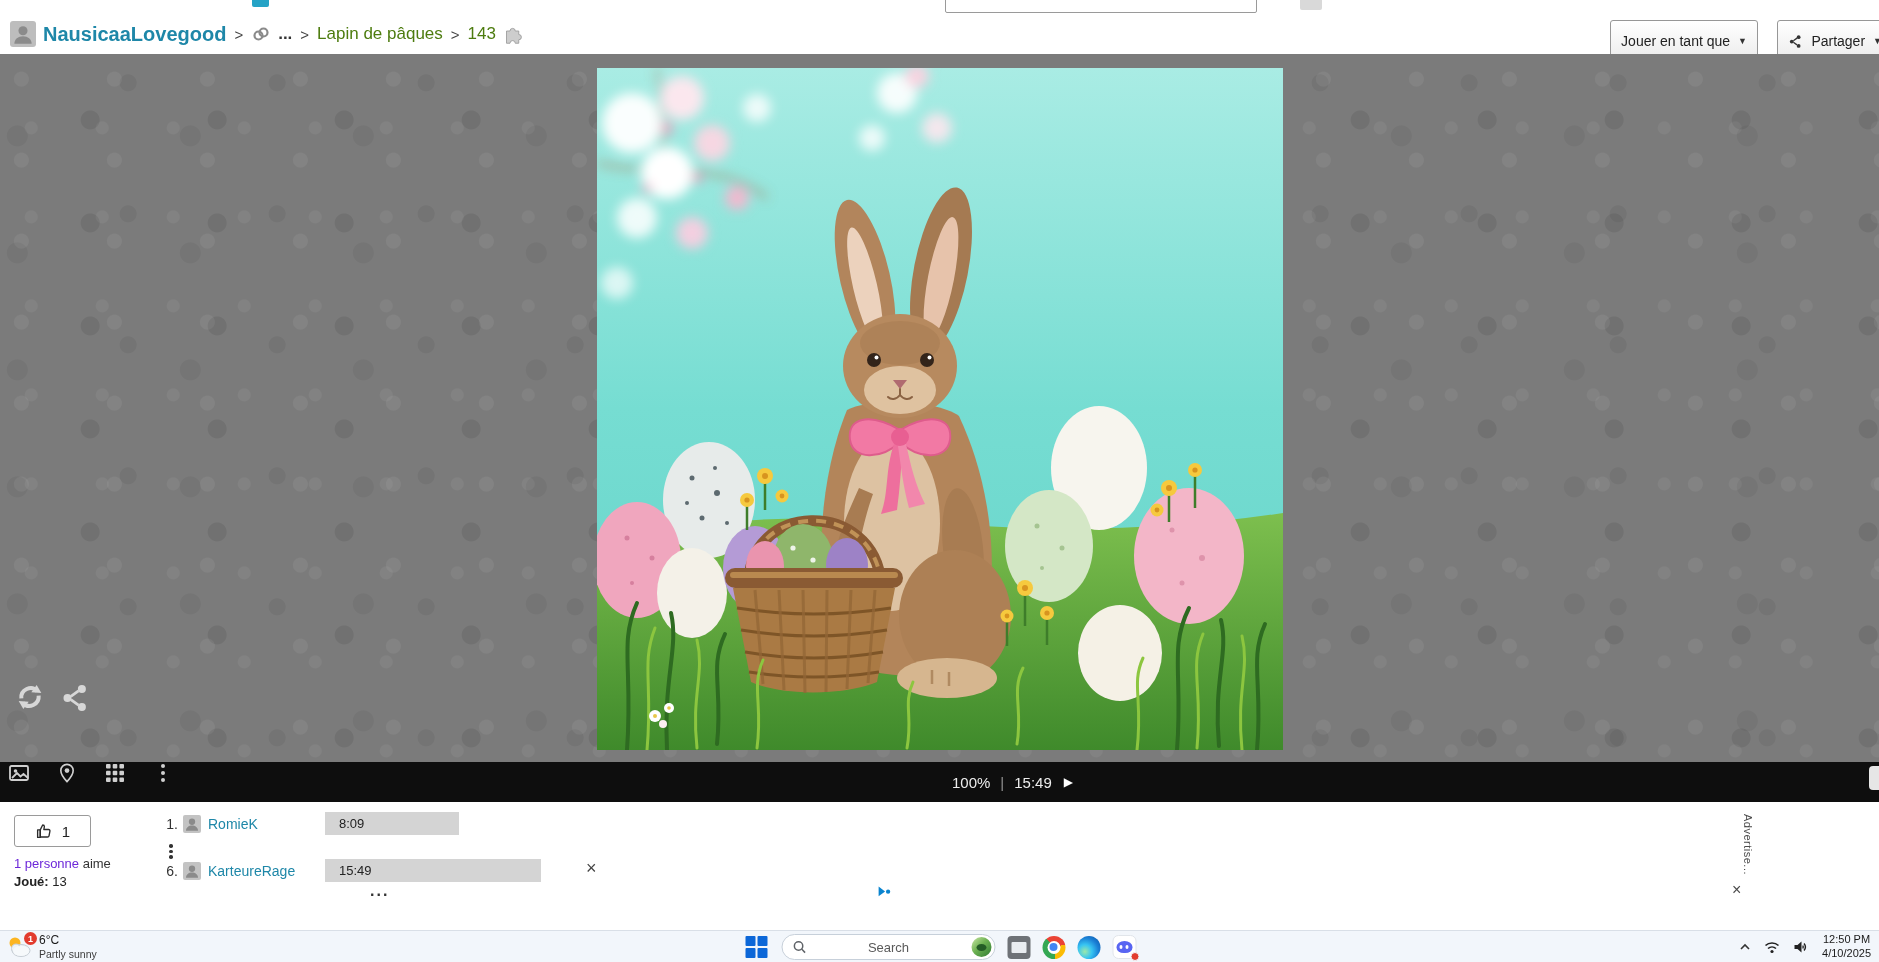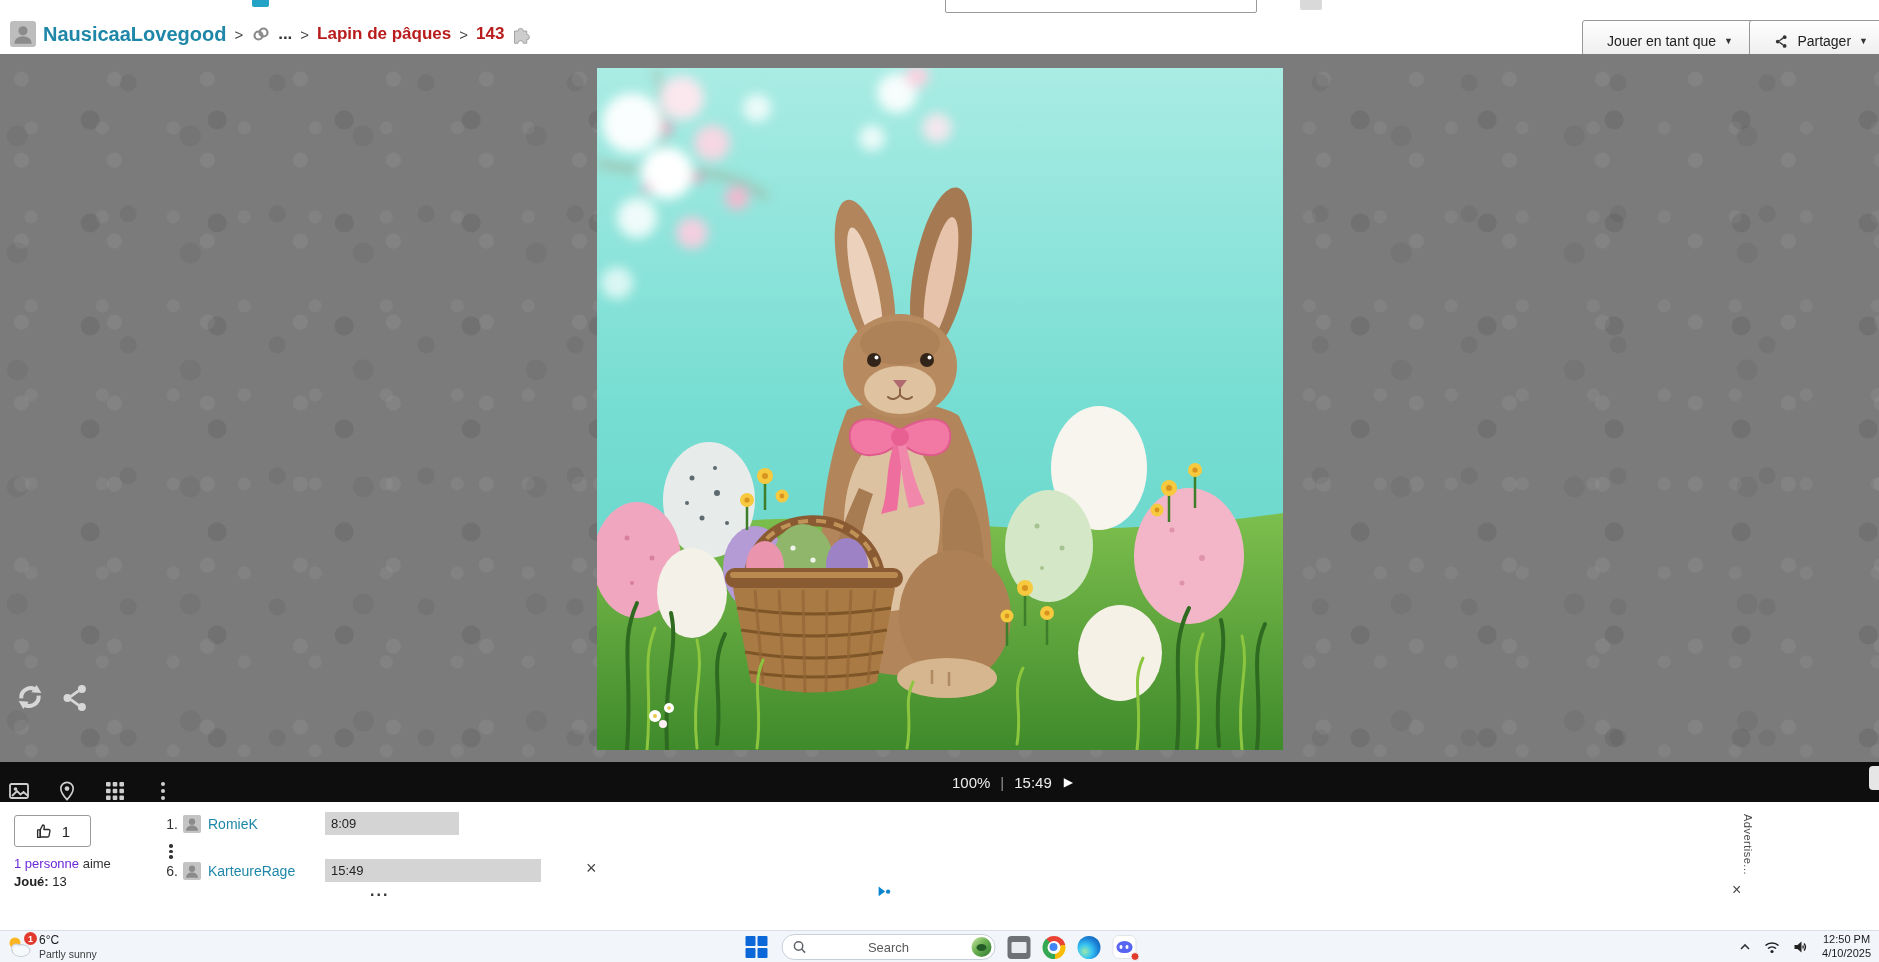--- a/index.html
+++ b/index.html
@@ -12,43 +12,43 @@
 .tab-frag{position:absolute;left:252px;top:0;width:17px;height:7px;background:#25a3c6;border-radius:0 0 2px 2px}
 .search-frag{position:absolute;left:945px;top:-12px;width:312px;height:25px;border:1px solid #9a9a9a;border-radius:2px;background:#fff}
 .btn-frag{position:absolute;left:1300px;top:0;width:22px;height:10px;background:#d9d9d9;border-radius:0 0 2px 2px}
 
 
 .crumb-bar{position:absolute;top:14px;left:0;right:0;height:40px;background:#fff;display:flex;align-items:center;padding-left:10px;gap:7px}
 .avatar{display:inline-flex;border-radius:3px;overflow:hidden;flex:0 0 auto;cursor:pointer}
 .crumb-user{color:#1e87a8;font-weight:bold;font-size:20px;text-decoration:none;cursor:pointer}
 .sep{color:#444;font-size:15px;padding:0 1px}
 .crumb-ellipsis{color:#333;font-size:17px;font-weight:bold;cursor:pointer}
-.crumb-strong{color:#b91c1c;font-size:17px;font-weight:bold}
+.crumb-strong{color:#4d7c0f;font-size:17px;font-weight:normal}
 .icon-inline{display:inline-flex;align-items:center}
-.btn{position:absolute;top:6px;height:42px;display:inline-flex;align-items:center;gap:8px;padding:0 24px;border:1px solid #979797;border-radius:3px;background:linear-gradient(#ffffff,#ebebeb);font-size:14px;color:#222;cursor:pointer;font-family:inherit;white-space:nowrap}
+.btn{position:absolute;top:6px;height:42px;display:inline-flex;align-items:center;gap:8px;padding:0 10px;border:1px solid #979797;border-radius:3px;background:linear-gradient(#ffffff,#ebebeb);font-size:14px;color:#222;cursor:pointer;font-family:inherit;white-space:nowrap}
 .play-as{right:121px}
 .share-btn{right:-14px}
 .caret{font-size:9px;color:#333}
 
 
 .stage{position:absolute;top:54px;left:0;width:100%;height:708px;background-color:#7b7b7b;
 background-image:
  radial-gradient(circle at 23% 31%, rgba(255,255,255,.06) 0 7px, rgba(255,255,255,0) 8px),
  radial-gradient(circle at 71% 64%, rgba(0,0,0,.08) 0 9px, rgba(0,0,0,0) 10px),
  radial-gradient(circle at 44% 83%, rgba(255,255,255,.05) 0 6px, rgba(255,255,255,0) 7px),
  radial-gradient(circle at 86% 22%, rgba(0,0,0,.06) 0 8px, rgba(0,0,0,0) 9px),
  radial-gradient(circle at 10% 70%, rgba(0,0,0,.05) 0 10px, rgba(0,0,0,0) 11px);
 background-size:93px 81px,127px 103px,71px 89px,149px 131px,173px 117px}
 .puzzle{position:absolute;left:50%;top:14px;transform:translateX(-50%);width:686px;height:682px;cursor:pointer}
 .stage-ic{position:absolute;bottom:46px;background:none;border:none;color:#d7d7d7;cursor:pointer;padding:0}
 .stage-ic.refresh{left:14px}
 .stage-ic.share2{left:60px}
 
 
-.player-bar{position:absolute;top:762px;left:0;width:100%;height:40px;background:#0e0e0e;display:flex;align-items:flex-end;gap:26px;padding-left:8px}
+.player-bar{position:absolute;top:762px;left:0;width:100%;height:40px;background:#0e0e0e;display:flex;align-items:flex-start;gap:26px;padding-left:8px}
 .pb-ic{background:none;border:none;color:#cfcfcf;width:22px;height:22px;display:flex;align-items:center;justify-content:center;cursor:pointer;padding:0}
 .bar-center{position:absolute;left:calc(50% + 73px);top:0;height:40px;transform:translateX(-50%);display:flex;align-items:center;gap:10px;color:#ededed;font-size:15px}
 .bar-div{color:#8f8f8f}
 .play-glyph{background:none;border:none;color:#fff;font-size:12px;cursor:pointer;padding:0 0 0 2px}
 .kebab{display:flex;flex-direction:column;gap:3px}
 .kebab i{width:4px;height:4px;border-radius:50%;background:currentColor}
 .bar-frag{position:absolute;right:0;top:4px;width:10px;height:24px;background:#e6e6e6;border-radius:4px 0 0 4px}
 
 
 .bottom{position:absolute;top:802px;left:0;width:100%;height:128px;background:#fff}
@@ -56,21 +56,21 @@
 .likes-line{position:absolute;left:14px;top:54px;font-size:13px;color:#333}
 .likes-line .lnk{color:#6d28d9;cursor:pointer}
 .played-line{position:absolute;left:14px;top:72px;font-size:13px;color:#222}
 .played-line .lbl{font-weight:bold}
 .lb-row{position:absolute;left:160px;width:460px;height:23px}
 .row1{top:10px}.row2{top:57px}
 .lb-inner{display:flex;align-items:center;height:23px}
 .lb-rank{width:18px;text-align:right;font-size:14px;color:#333;margin-right:5px}
 .lb-av{margin-right:7px;display:inline-flex;border-radius:2px;overflow:hidden}
 .lb-name{color:#1e87a8;font-size:14px;text-decoration:none;cursor:pointer}
-.lb-bar{position:absolute;left:165px;top:0;height:23px;background:#d4d4d4;display:flex;align-items:center;padding-left:6px;font-size:13px;color:#222;cursor:default}
+.lb-bar{position:absolute;left:165px;top:0;height:23px;background:#d4d4d4;display:flex;align-items:center;padding-left:14px;font-size:13px;color:#222;cursor:default}
 .bar-w1{width:134px}.bar-w2{width:216px}
 .lb-kebab{position:absolute;left:167px;top:40px;background:none;border:none;cursor:pointer;color:#333;display:flex;flex-direction:column;gap:2px;padding:2px}
 .lb-kebab i{width:3.5px;height:3.5px;border-radius:50%;background:currentColor}
 .lb-close{position:absolute;left:586px;top:57px;background:none;border:none;font-size:18px;color:#444;cursor:pointer;line-height:1}
 .more-btn{position:absolute;left:370px;top:80px;background:none;border:none;font-size:16px;font-weight:bold;letter-spacing:2px;color:#333;cursor:pointer}
 .adchoices{position:absolute;left:877px;top:83px;width:14px;height:14px;background:none;border:none;padding:0;cursor:pointer}
 .ad-vert{position:absolute;left:1742px;top:12px;writing-mode:vertical-rl;font-size:11px;color:#4a4a4a;letter-spacing:.5px}
 .ad-close{position:absolute;left:1732px;top:80px;background:none;border:none;font-size:16px;color:#4a4a4a;cursor:pointer;line-height:1}
 
 

